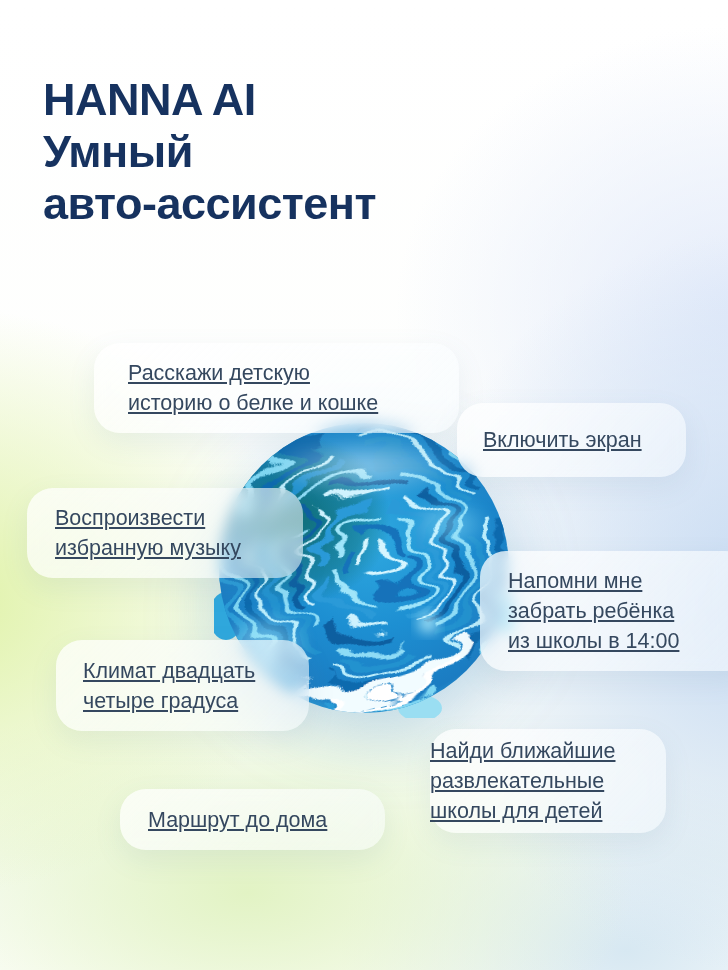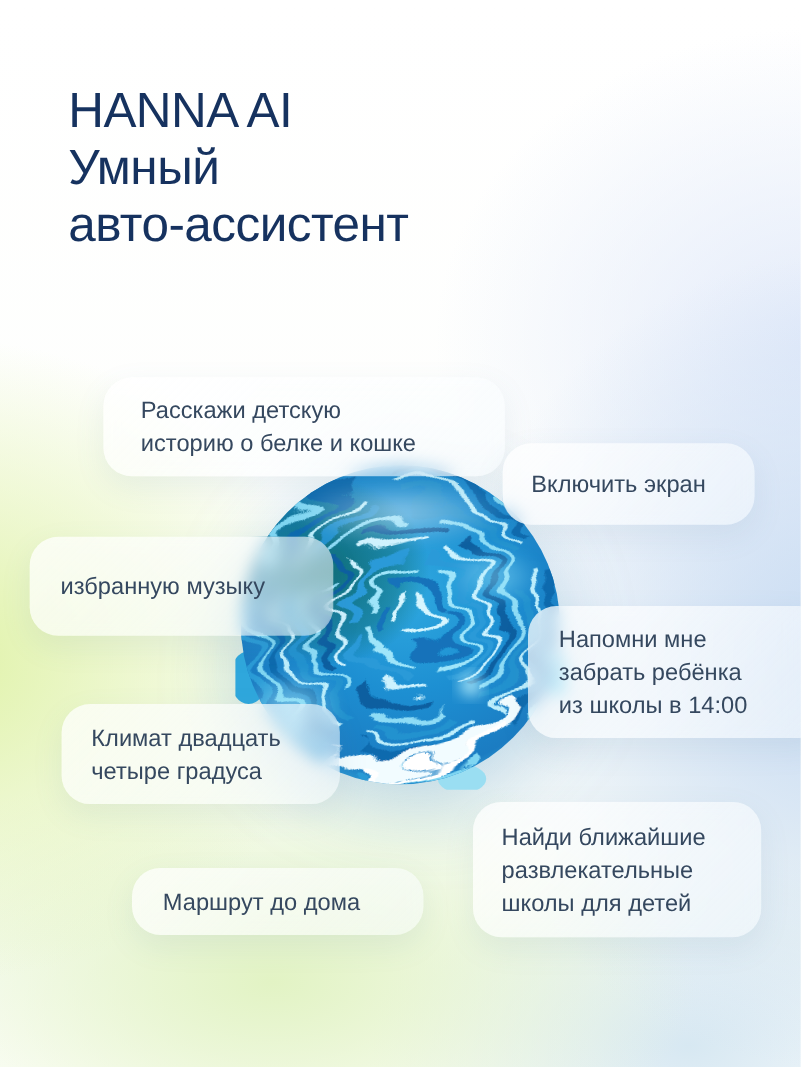--- a/index.html
+++ b/index.html
@@ -11,49 +11,49 @@
     background:
       radial-gradient(540px 430px at -60px 600px, #dff2a6 0%, rgba(223,242,166,0) 68%),
       radial-gradient(620px 340px at 34% 92%, #e2f3c4 0%, rgba(226,243,196,0) 62%),
       radial-gradient(520px 560px at 104% 62%, #c6daf2 0%, rgba(198,218,242,0) 66%),
       radial-gradient(560px 460px at 102% 32%, #e3ebfa 0%, rgba(227,235,250,0) 62%),
       radial-gradient(480px 300px at 86% 98%, #d7e8f2 0%, rgba(215,232,242,0) 60%),
       linear-gradient(180deg,#ffffff 0%, #fdfefc 60%, #f8fcf6 88%, #ffffff 100%);
   }
 
   .title{
-    position:absolute;left:62px;top:74px;
-    font-weight:400;font-size:45px;line-height:52px;
+    position:absolute;left:43px;top:74px;
+    font-weight:700;font-size:45px;line-height:52px;
     letter-spacing:-0.5px;color:#16325f;
   }
 
   .orb-wrap{
     position:absolute;left:214px;top:418px;width:300px;height:300px;
     filter:drop-shadow(0 20px 34px rgba(30,120,180,0.28));
   }
 
   .bubble{
     position:absolute;
     border-radius:26px;
     background:linear-gradient(135deg, rgba(255,255,255,0.74) 0%, rgba(248,252,255,0.52) 100%);
     box-shadow:0 10px 28px rgba(90,125,160,0.10);
     backdrop-filter:blur(7px);
     -webkit-backdrop-filter:blur(7px);
     display:flex;flex-direction:column;justify-content:center;
-    color:#35485f;font-size:21.5px;line-height:30px;font-weight:400;
+    color:#35485f;font-size:21.5px;line-height:30px;font-weight:400;text-decoration:underline;
   }
   .bubble .line{white-space:nowrap;}
 
   .b1{left:94px; top:343px; width:331px; height:90px; padding-left:34px;}
   .b2{left:457px;top:403px; width:203px; height:74px; padding-left:26px;}
   .b3{left:27px; top:488px; width:248px; height:90px; padding-left:28px;}
   .b4{left:480px;top:551px; width:244px; height:120px;padding-left:28px;}
   .b5{left:56px; top:640px; width:226px; height:91px; padding-left:27px;}
   .b6{left:120px;top:757px; width:237px; height:61px; padding-left:28px;margin-top:32px;}
-  .b7{left:430px;top:729px; width:236px; height:123px;padding-left:26px;}
+  .b7{left:430px;top:729px; width:236px; height:104px;}
 </style>
 </head>
 <body>
 
 <div class="canvas">
 
   <div class="title">
     <div>HANNA AI</div>
     <div>Умный</div>
     <div>авто-ассистент</div>
@@ -129,20 +129,21 @@
   <div class="bubble b1">
     <div class="line">Расскажи детскую</div>
     <div class="line">историю о белке и кошке</div>
   </div>
 
   <div class="bubble b2">
     <div class="line">Включить экран</div>
   </div>
 
   <div class="bubble b3">
+    <div class="line">Воспроизвести</div>
     <div class="line">избранную музыку</div>
   </div>
 
   <div class="bubble b4">
     <div class="line">Напомни мне</div>
     <div class="line">забрать ребёнка</div>
     <div class="line">из школы в 14:00</div>
   </div>
 
   <div class="bubble b5">

